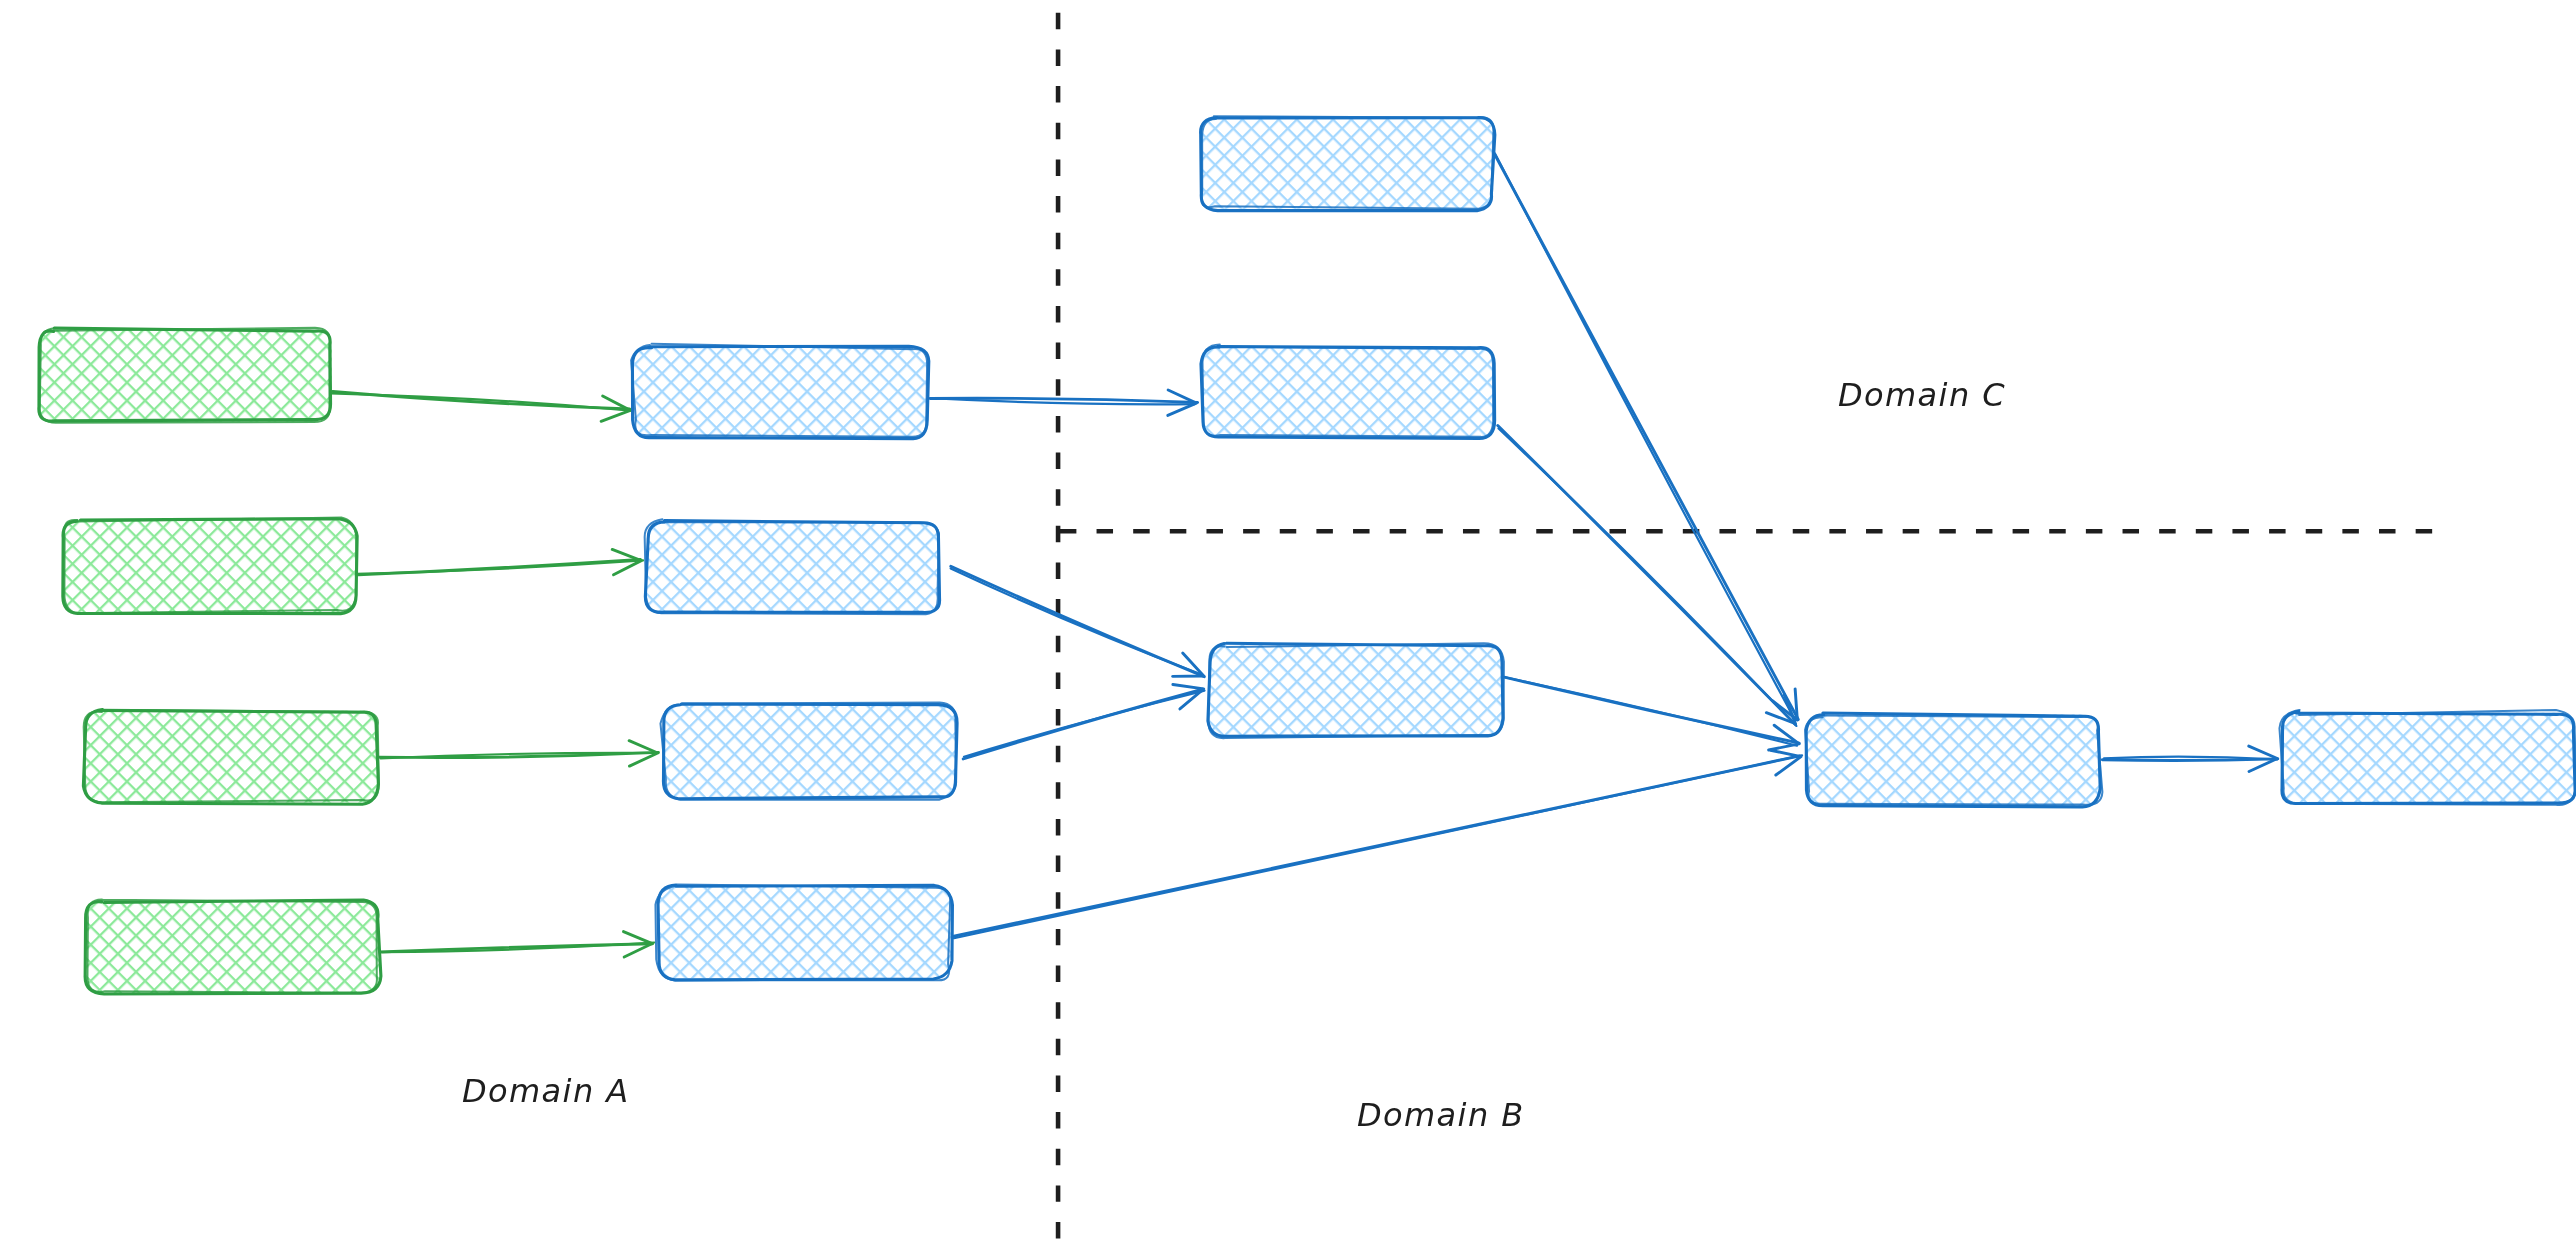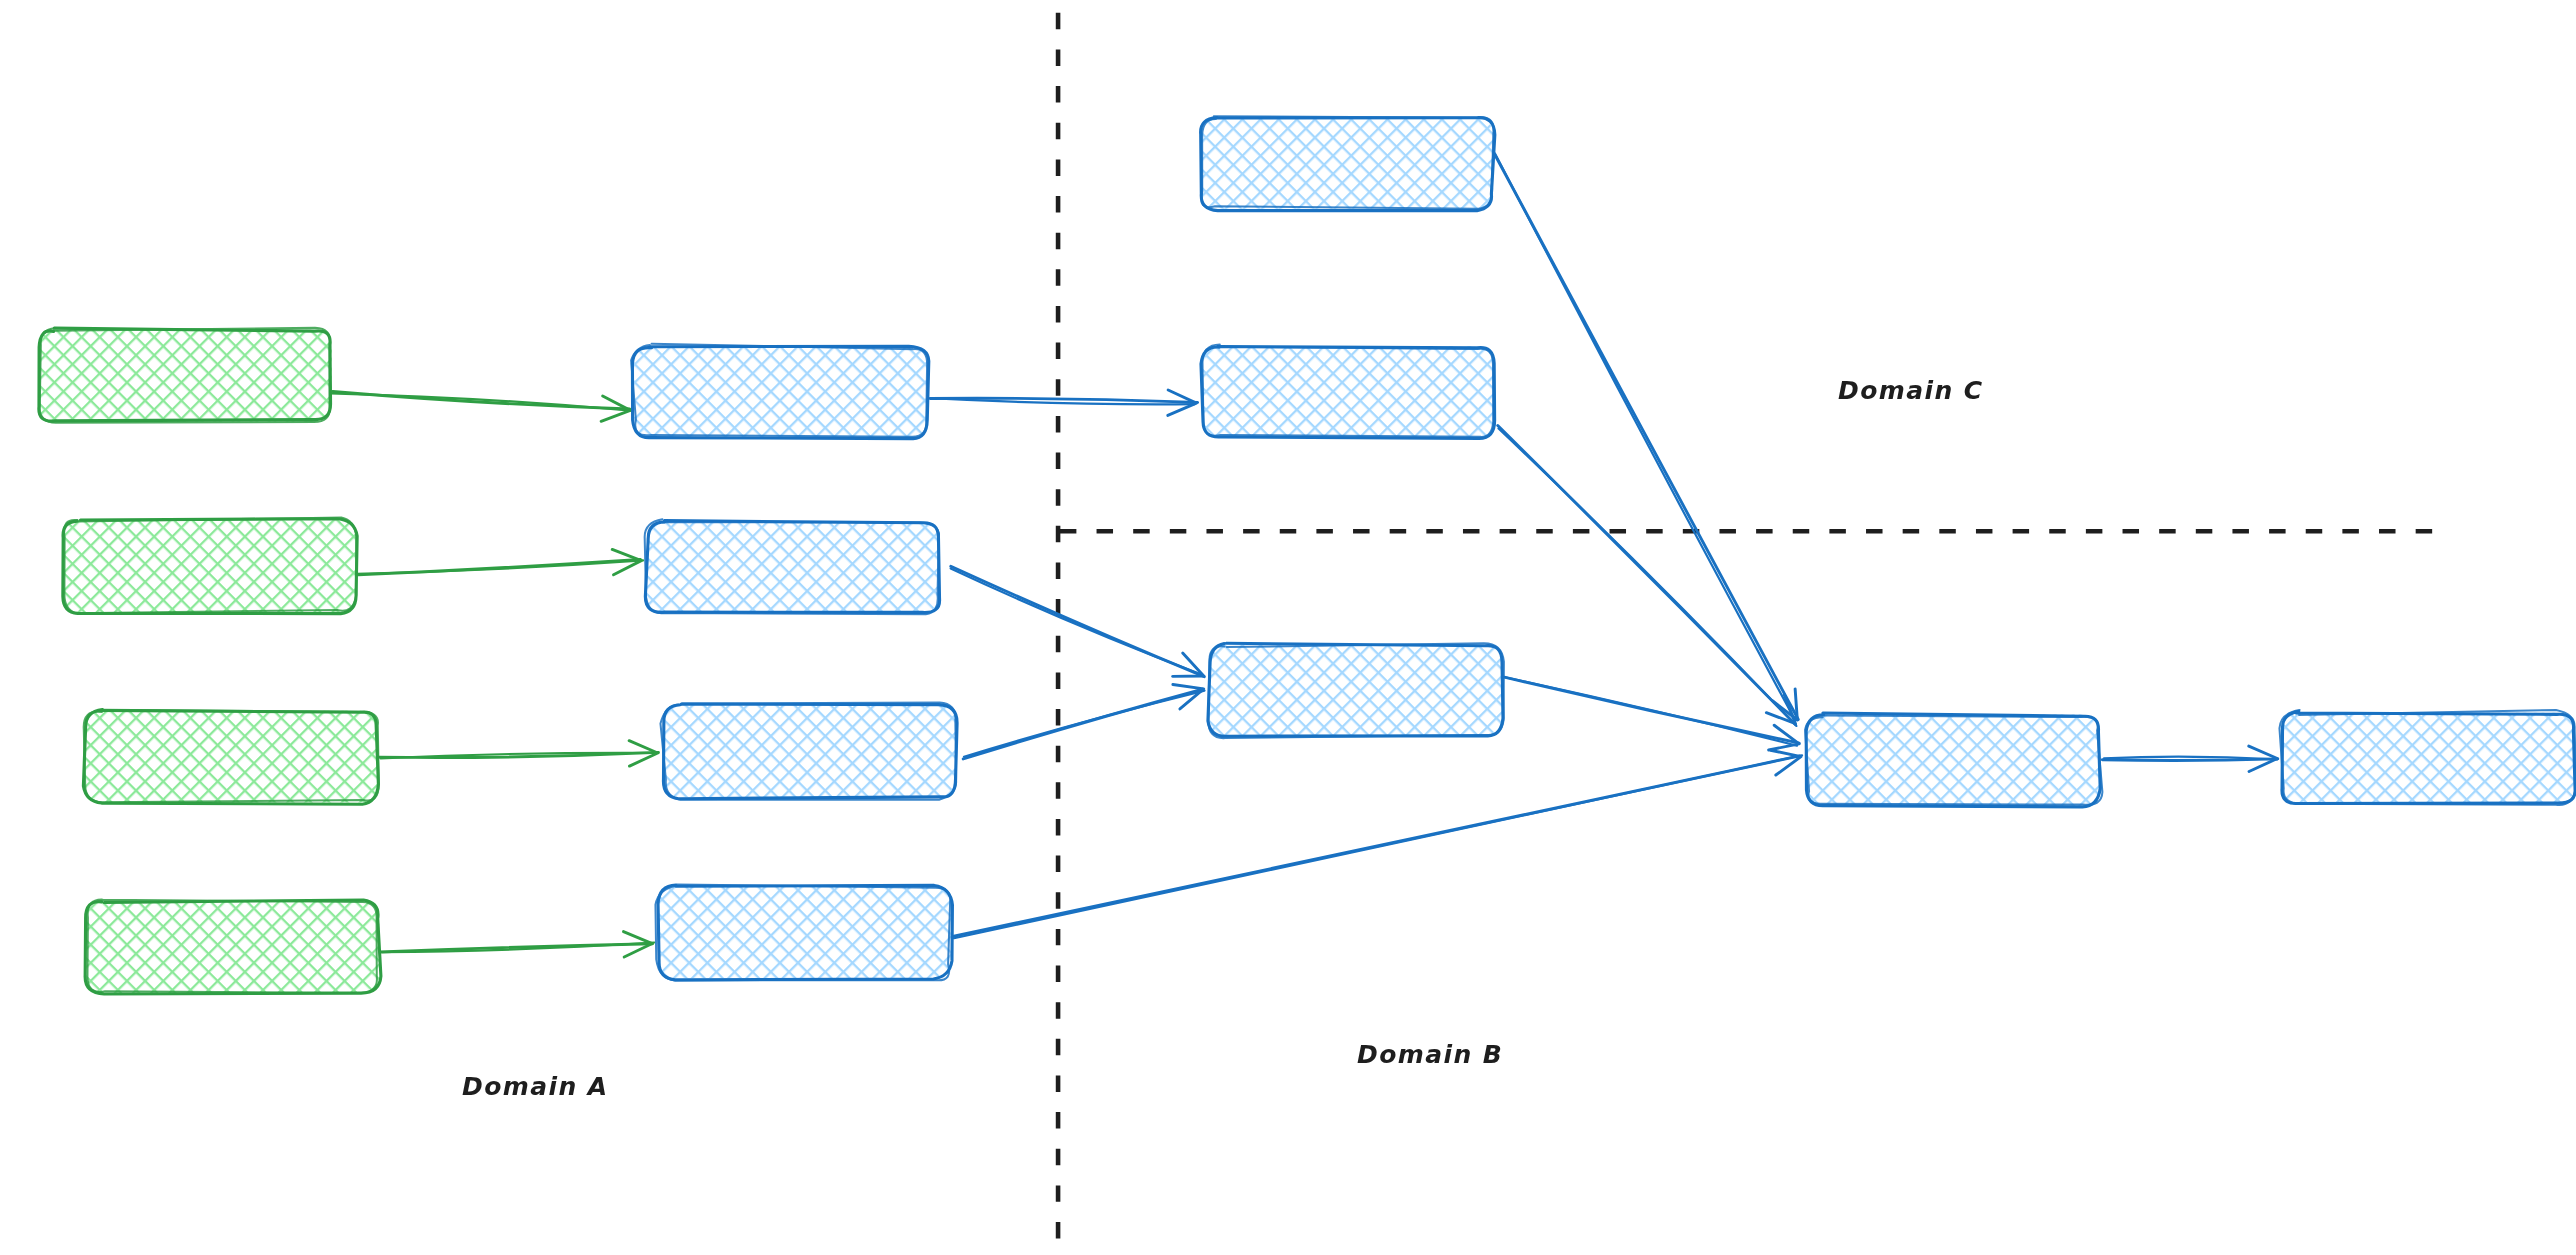--- a/index.html
+++ b/index.html
@@ -1,22 +1,22 @@
 <!DOCTYPE html>
 <html style="font-size:14.7px"><head>
 <meta charset="utf-8">
 <style>
   html,body{margin:0;padding:0;background:#ffffff;}
   body{width:2576px;height:1255px;overflow:hidden;
        font-family:"DejaVu Sans", sans-serif;}
   #stage{position:relative;width:2576px;height:1255px;background:#fff;}
   #canvas{position:absolute;left:0;top:0;width:2576px;height:1255px;}
   .dom-label{position:absolute;font-family:"DejaVu Sans", sans-serif;
-             font-size:25px;color:#1e1e1e;letter-spacing:1.4px;
-             white-space:nowrap;font-style:italic;font-weight:bold;}
+             font-size:32px;color:#1e1e1e;letter-spacing:1.4px;
+             white-space:nowrap;font-style:italic;}
 </style>
 </head>
 <body>
 
 <div id="stage">
   <svg id="canvas" viewBox="0 0 2812 1370" xmlns="http://www.w3.org/2000/svg">
     <defs>
       <pattern id="hatch-green" width="14" height="14" patternUnits="userSpaceOnUse" patternTransform="rotate(45)">
         <rect width="14" height="14" fill="#ffffff"></rect>
         <line x1="0" y1="0" x2="0" y2="14" stroke="#8ce99a" stroke-width="5"></line>
@@ -157,17 +157,17 @@
         </g>
         <g>
           <rect x="2490" y="778" width="320" height="100" rx="18" ry="18" fill="url(#hatch-blue)" stroke="none"></rect>
           <path d="M 2506.618637085249 778.3767777692418 L 2791.1141486173096 779.8243021982835 Q 2811.327722074151 778.2385745058947 2809.172856808255 797.5086512581951 L 2811.003800870387 861.8725695628079 Q 2811.8915991801264 876.699225902883 2793.170968653248 876.6470193865928 L 2506.5832415821883 877.1631381517104 Q 2489.855933905512 877.4912765033037 2491.1396157756167 860.2221708308077 L 2491.648772241384 794.0252790451168 Q 2491.6524115668853 779.1955328002551 2509.3370237366003 776.5505514147461" stroke="#1971c2" stroke-width="3.4" fill="none" stroke-linecap="round"></path>
           <path d="M 2509.6732347511097 780.6090889004101 L 2790.177835846589 775.1103158952251 Q 2810.98726234631 779.4161239645518 2810.5208297746817 793.6993881229774 L 2812.015373423144 858.1272041326981 Q 2809.377396584757 881.1662445098004 2789.891000366719 878.4143892305038 L 2507.367583466772 877.4732749951413 Q 2491.042089082786 874.9225120545004 2492.9745538501884 860.7832542437982 L 2488.295452118616 795.0922082911675 Q 2489.2408767711563 778.4829483049376 2510.3531204249493 774.998756408784" stroke="#1971c2" stroke-width="2.2" fill="none" stroke-linecap="round" opacity="0.85"></path>
         </g>
       </g>
   </svg>
   <div id="layer-labels">
       <div class="dom-label" style="left: 462px; top: 1072px;">Domain A</div>
-      <div class="dom-label" style="left: 1357px; top: 1040px;">Domain B</div>
+      <div class="dom-label" style="left: 1357px; top: 1096px;">Domain B</div>
       <div class="dom-label" style="left: 1838px; top: 376px;">Domain C</div>
     </div>
 </div>
 
 
 </body></html>

